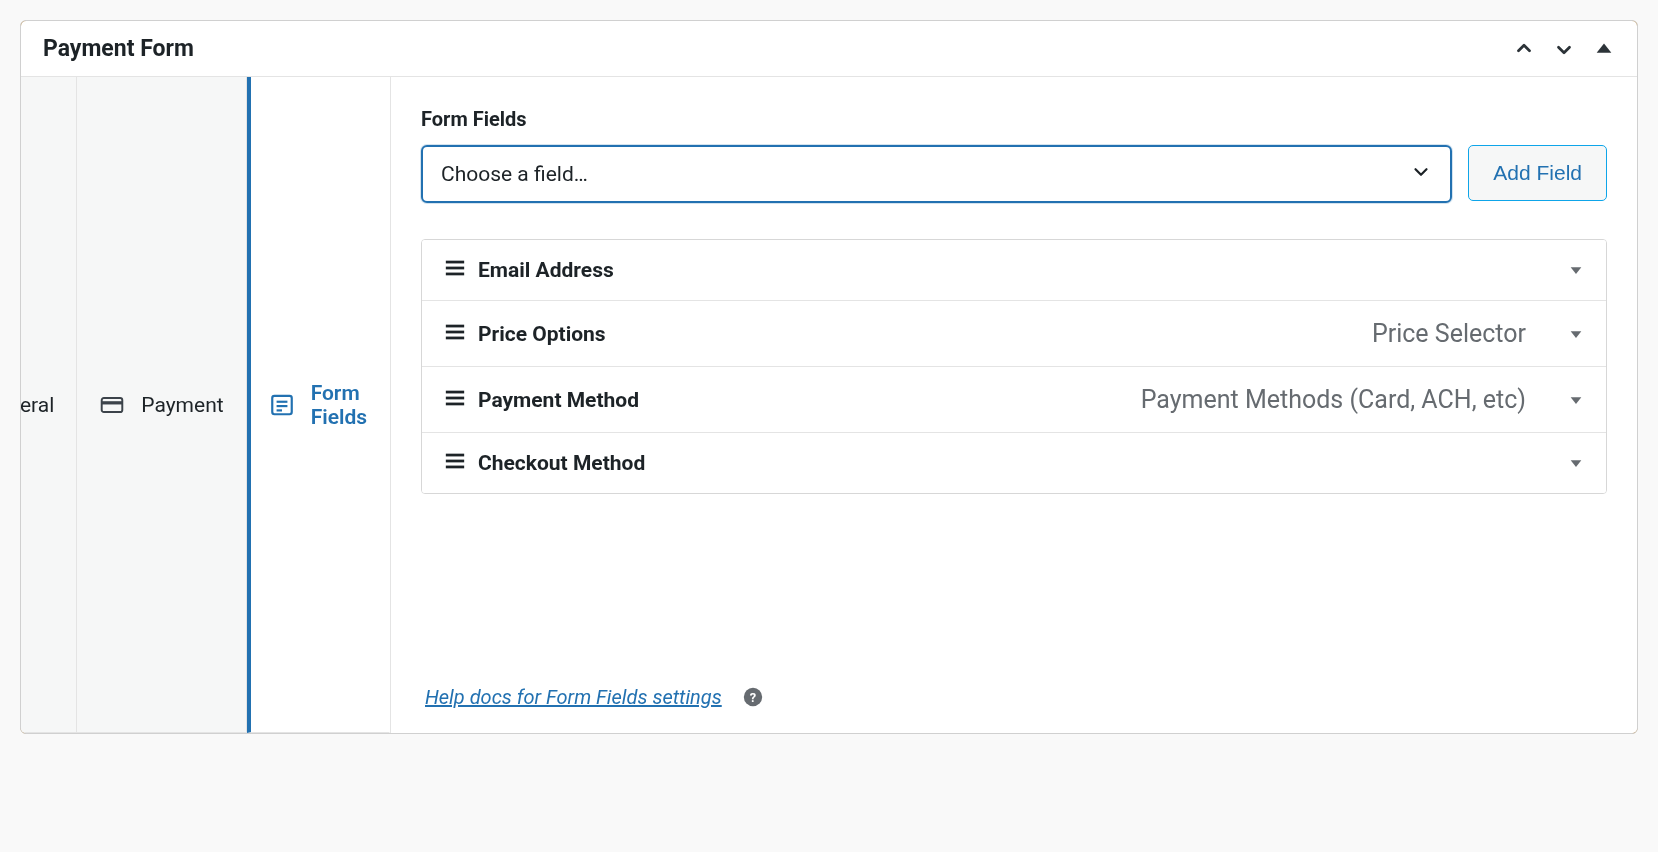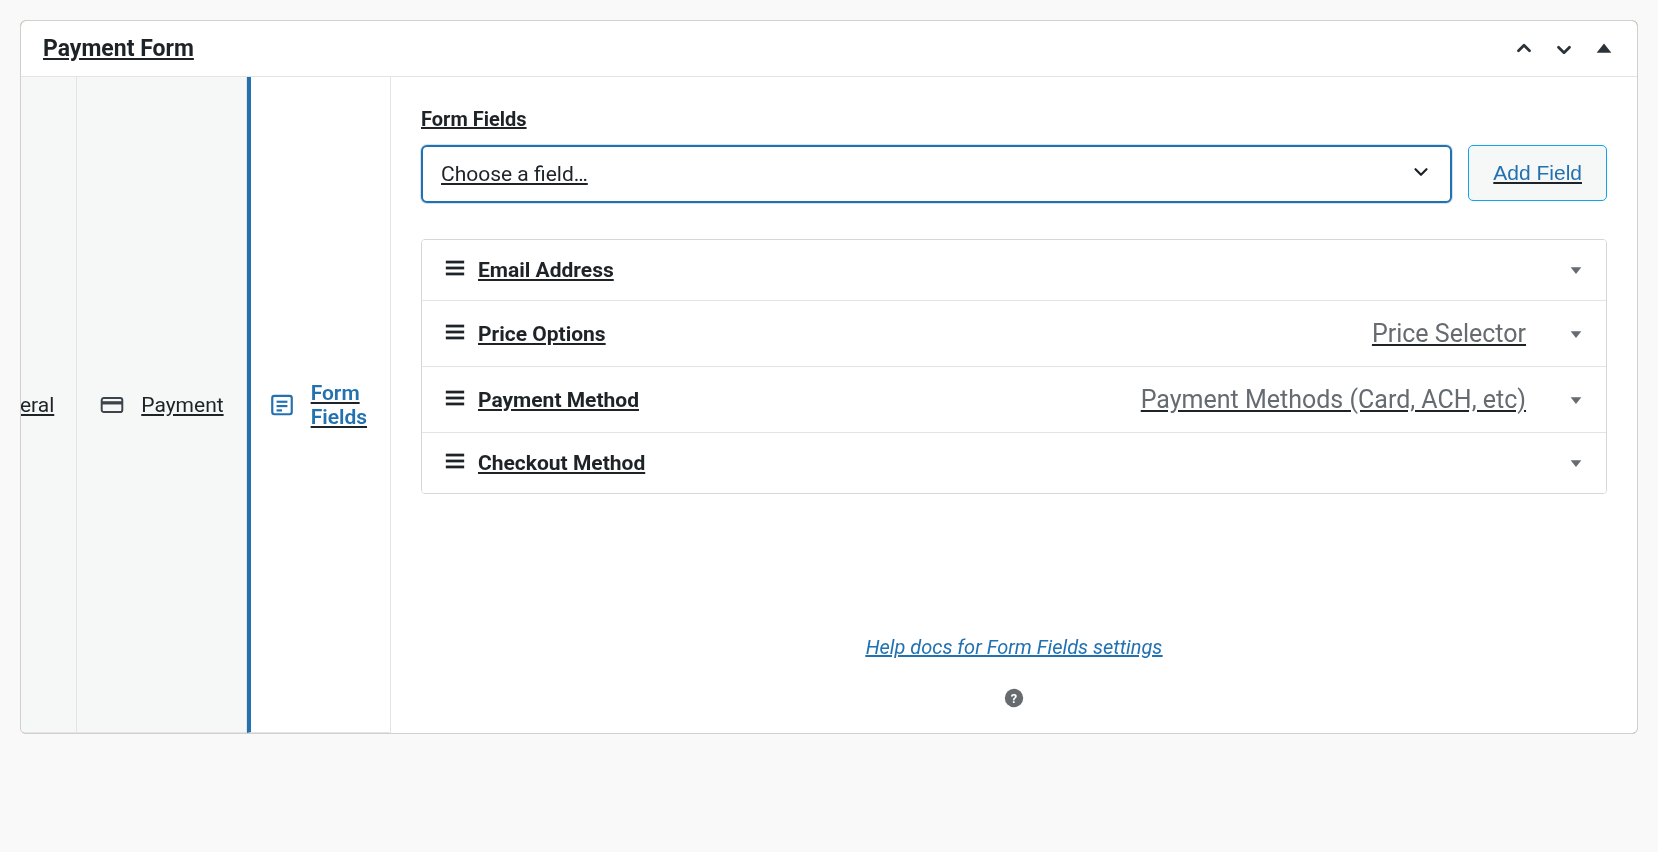--- a/index.html
+++ b/index.html
@@ -8,21 +8,20 @@
     padding: 20px;
     font-family: -apple-system, BlinkMacSystemFont, "Segoe UI", Roboto, Helvetica, Arial, sans-serif;
     background: #f9f9f9;
     color: #1d2327;
   }
   .panel {
     background: #a16207;
     border: 1px solid #d0d0d0;
     border-radius: 6px;
     overflow: hidden;
-    text-decoration: underline;
   }
   .panel-header {
     display: flex;
     align-items: center;
     justify-content: space-between;
     padding: 14px 22px;
     border-bottom: 1px solid #e4e4e4;
     background: #fff;
   }
   .panel-title {
@@ -160,23 +159,22 @@
     color: #666b70;
     margin-right: 30px;
   }
   .row-chev { display: inline-flex; }
   .row-chev svg { width: 16px; height: 16px; fill: #666b70; }
   .main-fill { flex: 1; }
   .footer {
     display: flex;
     justify-content: flex-start;
     align-items: center;
-    gap: 28px;
+    gap: 20px;
     padding: 20px 4px 4px 4px;
-    flex-direction: column;
   }
   .help-link {
     font-size: 20px;
     font-style: italic;
     color: #2271b1;
     text-decoration: underline;
     cursor: pointer;
   }
   .help-icon {
     width: 22px;

